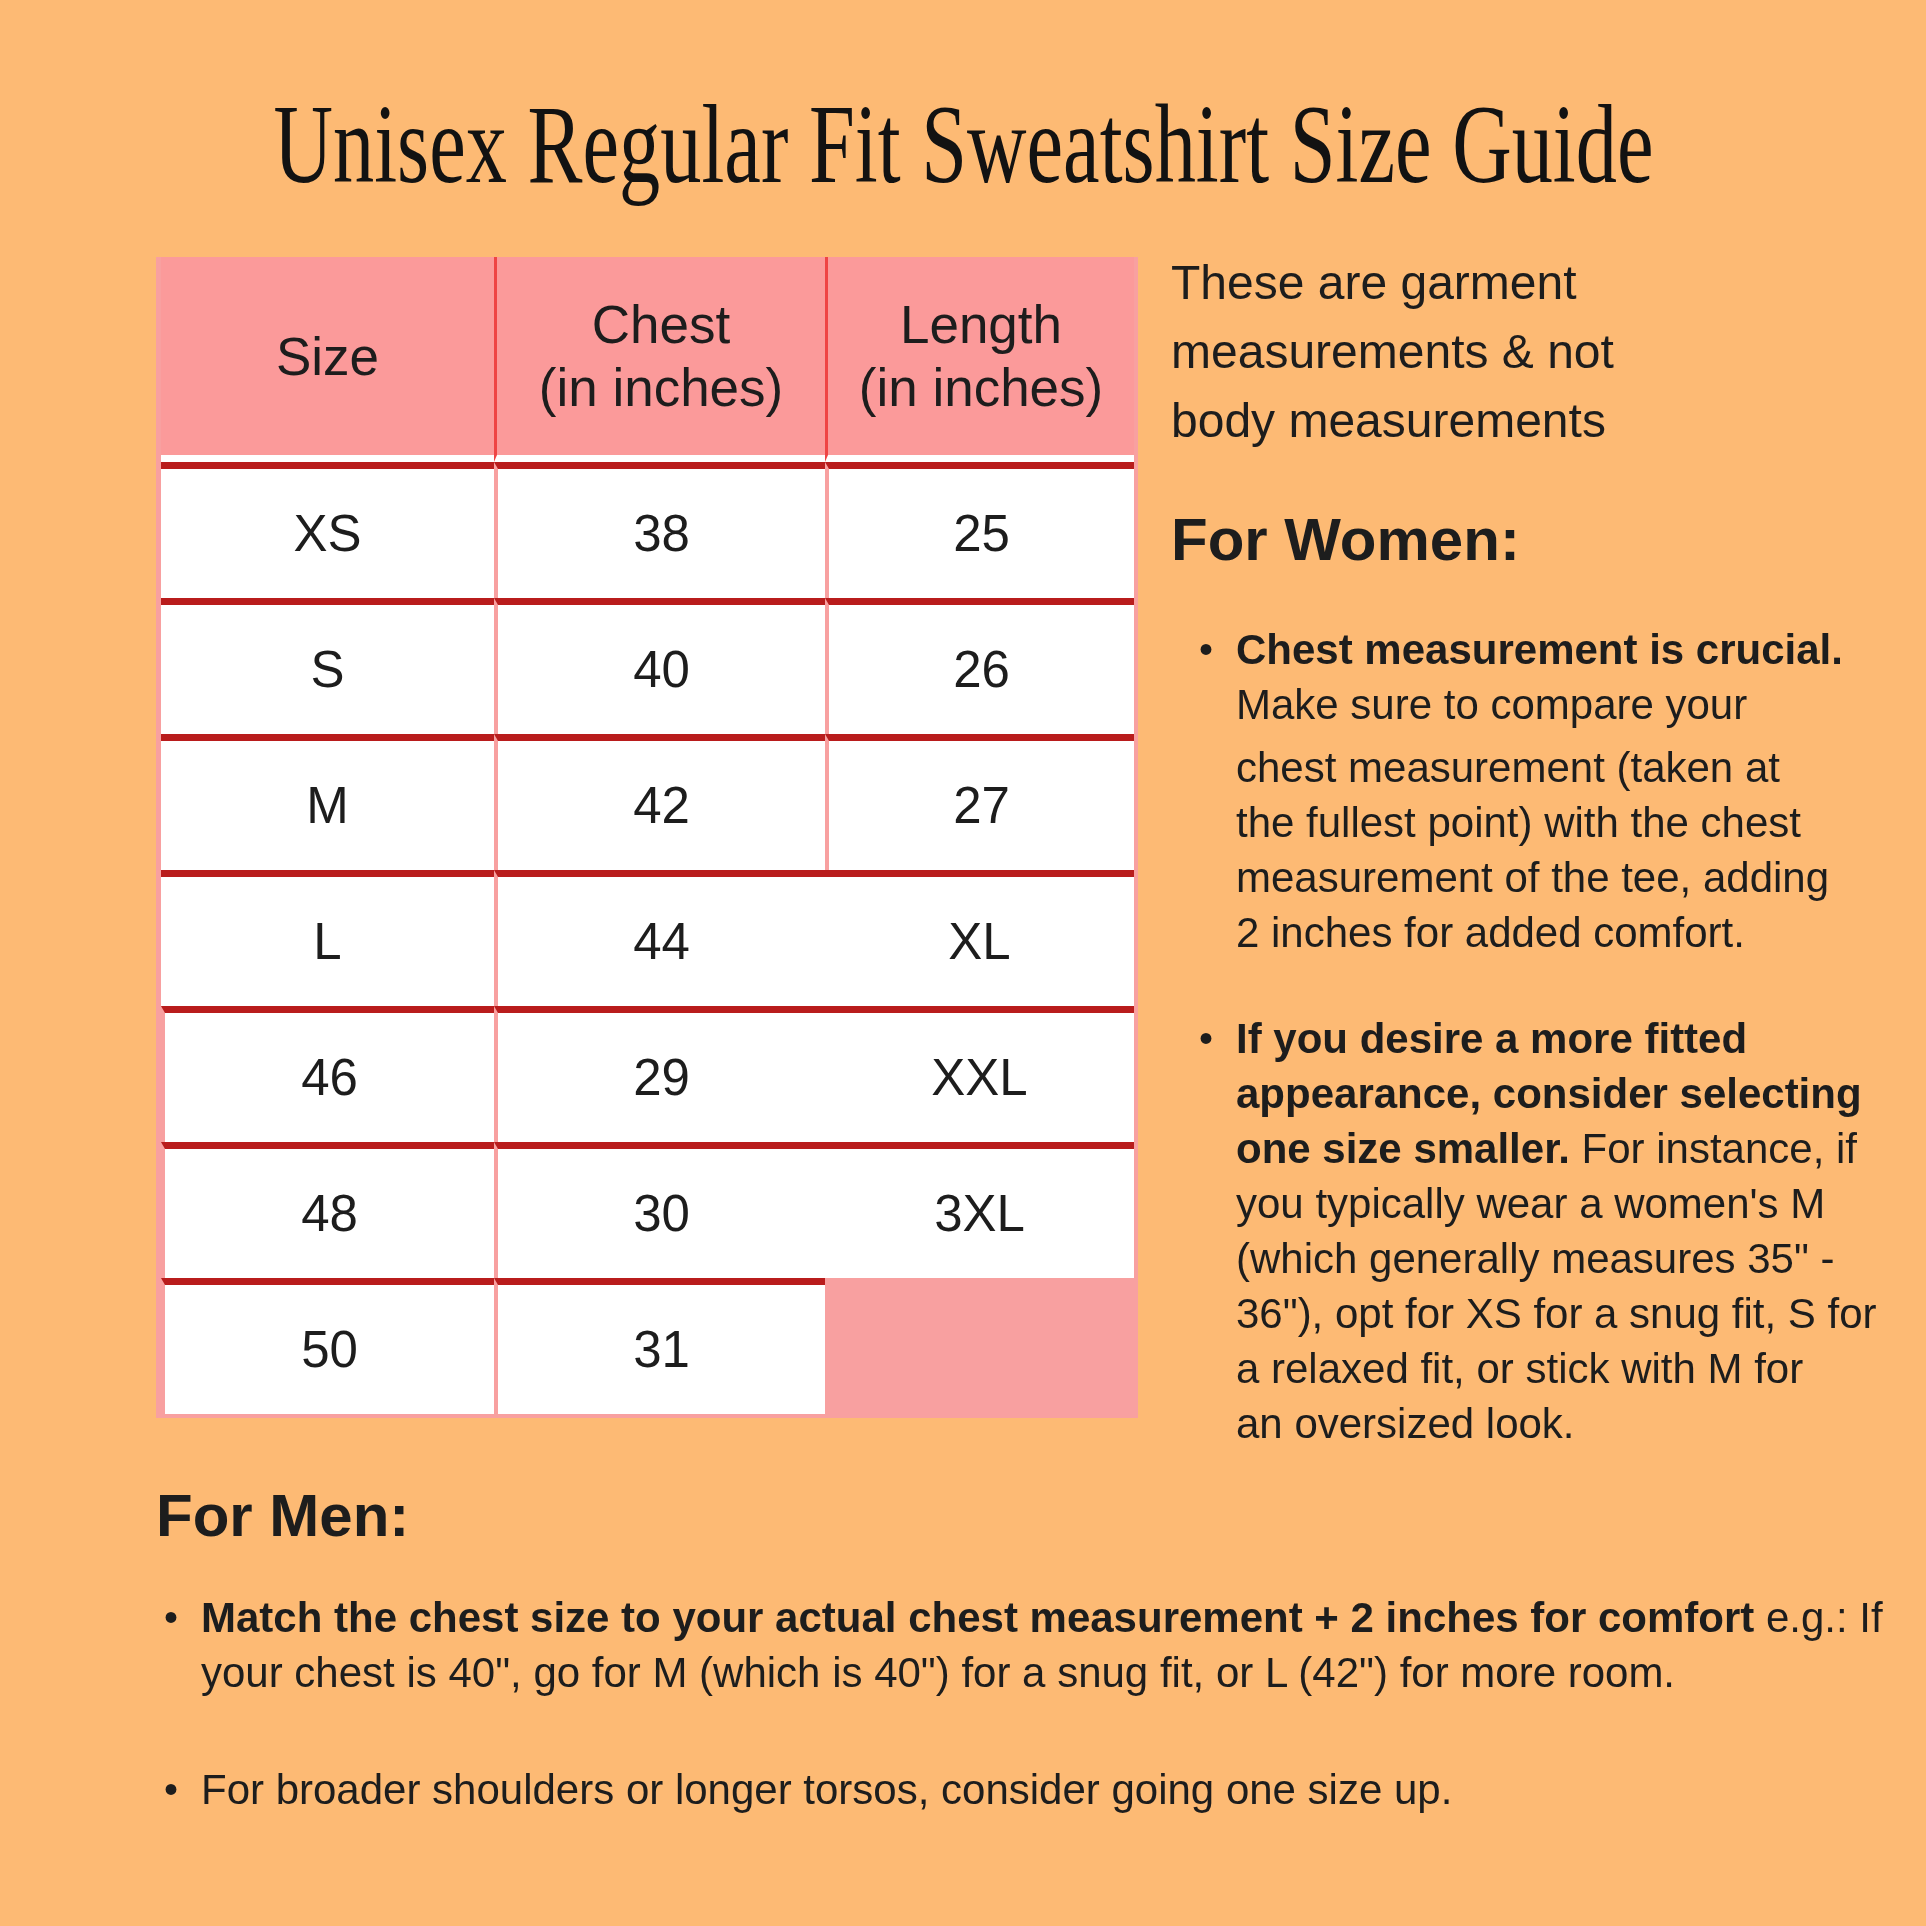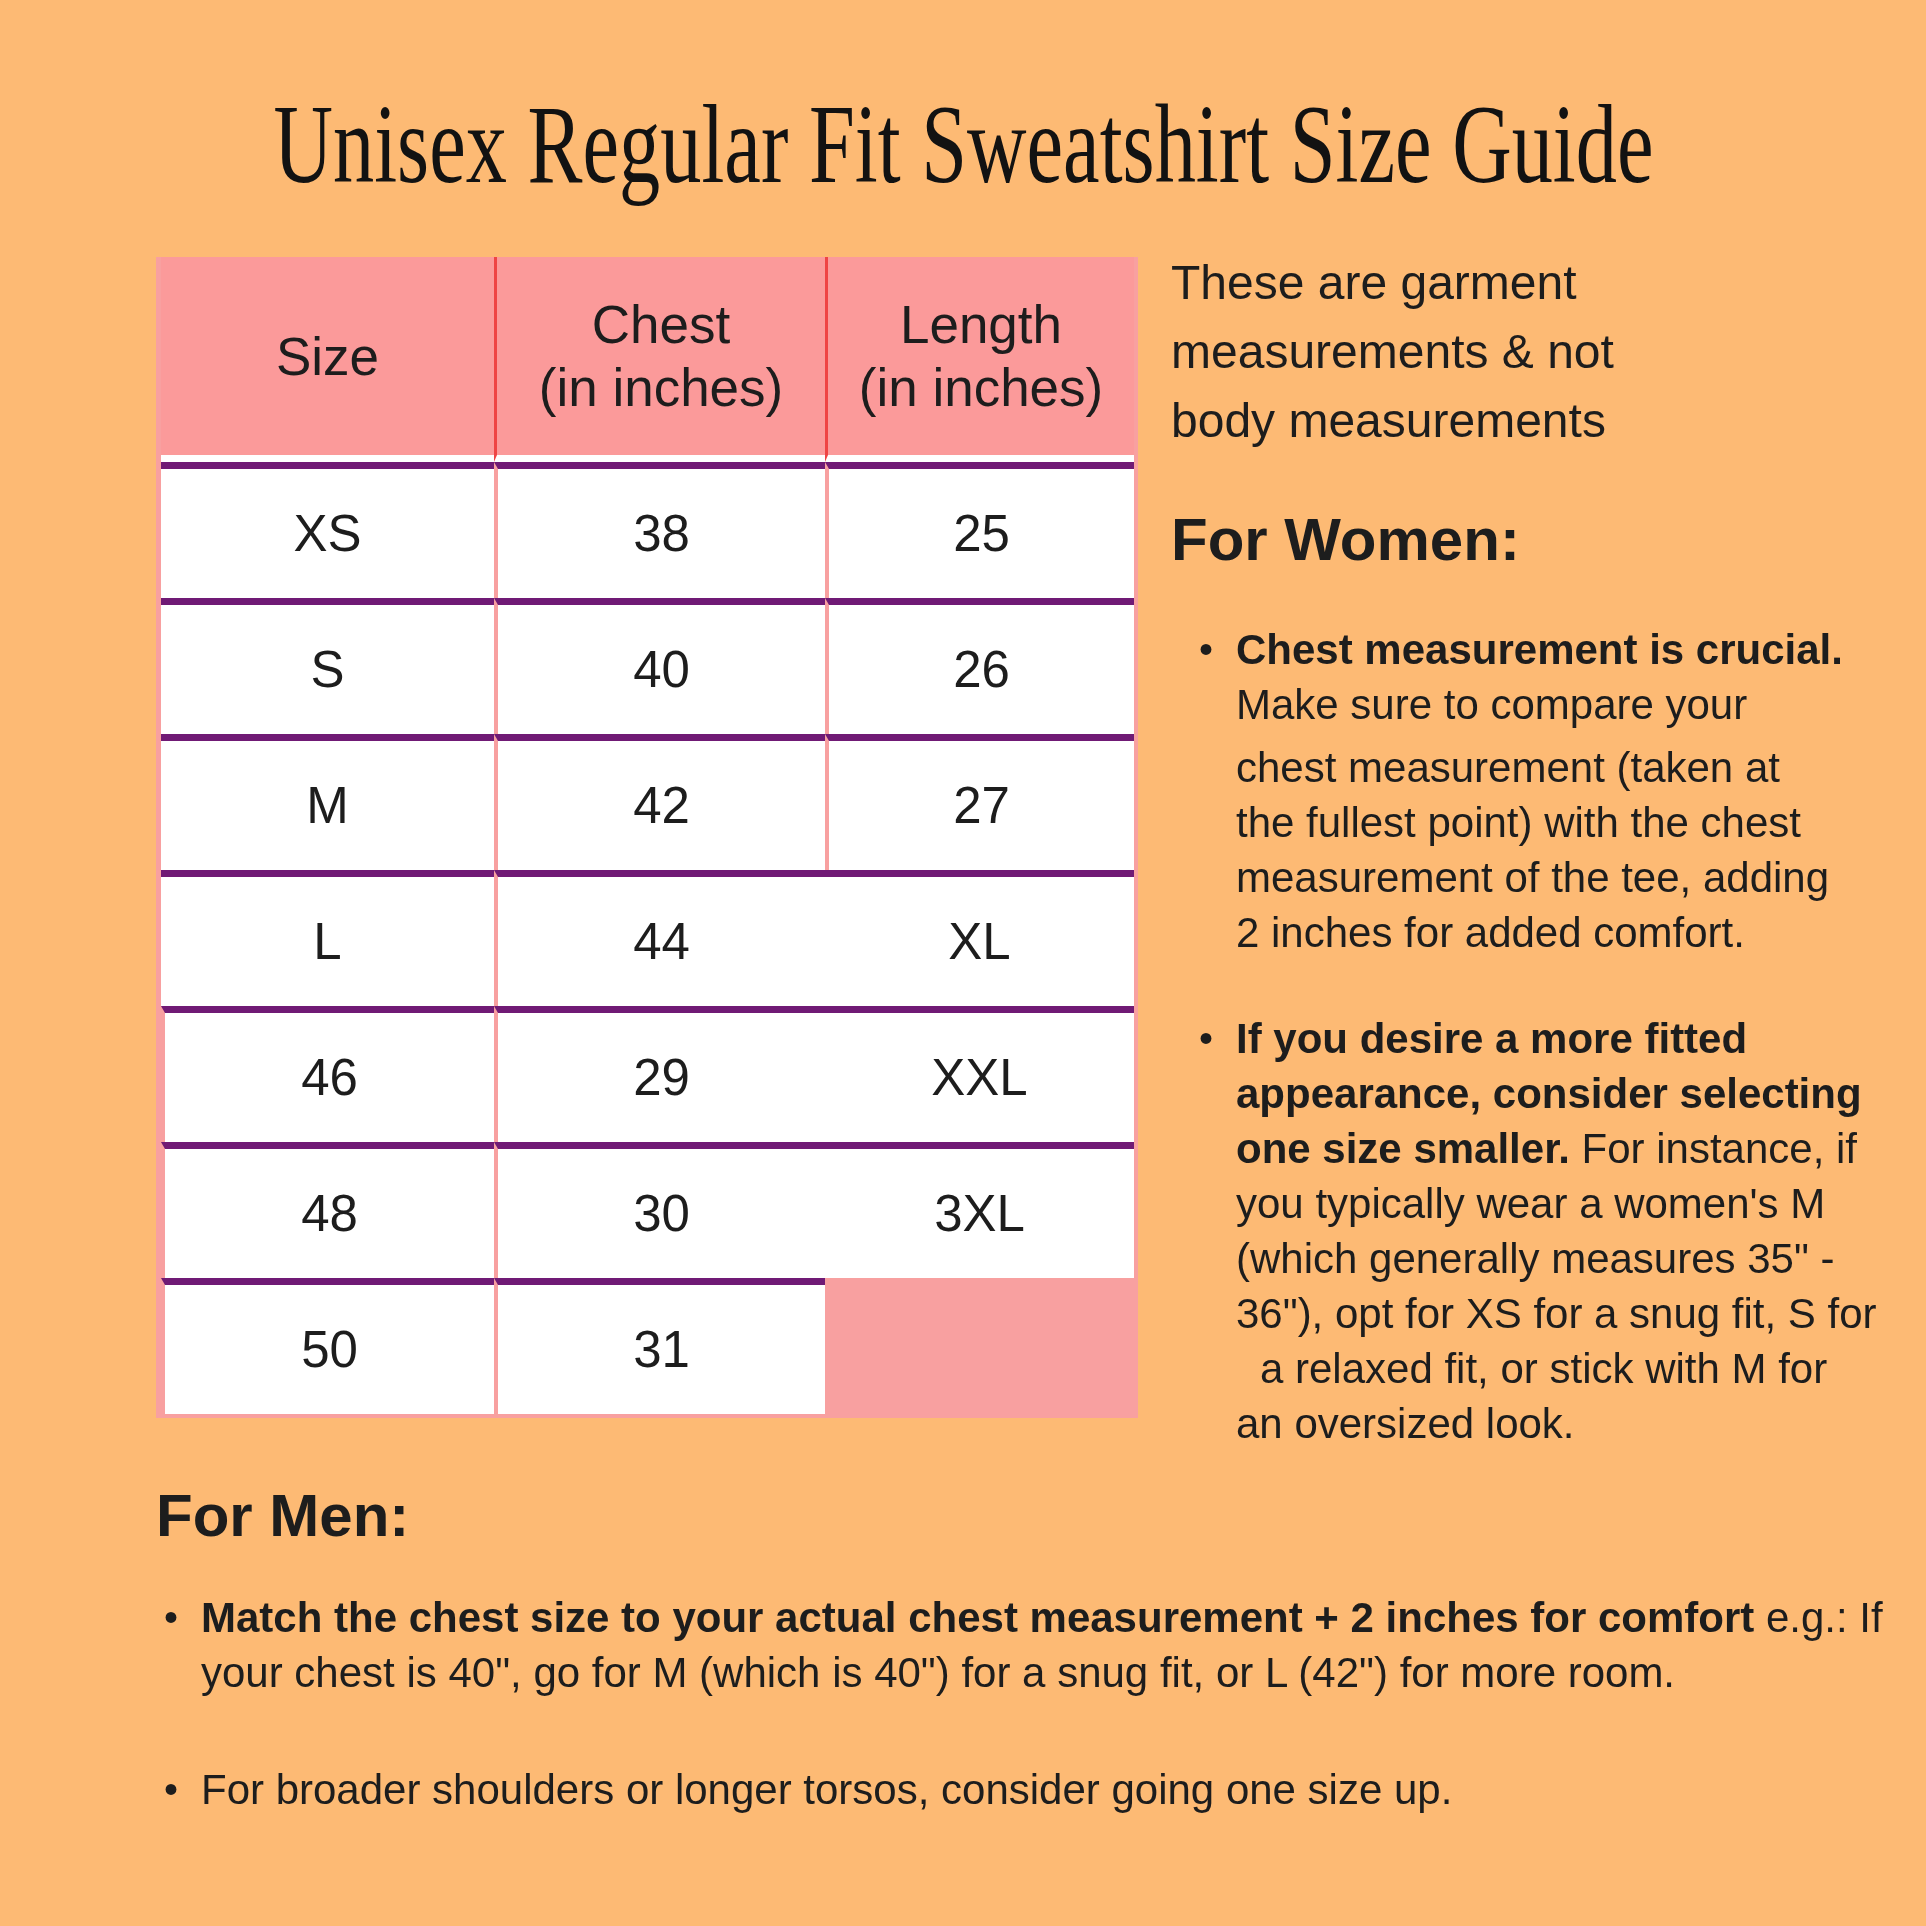--- a/index.html
+++ b/index.html
@@ -11,21 +11,21 @@
          color:#121212;transform:scale(0.80,1.10);transform-origin:50% 0;white-space:nowrap;}
   
   .size-table{position:absolute;left:156px;top:257px;width:982px;height:1161px;
               background:#F8A0A0;box-sizing:border-box;padding:0 5px 7px 5px;
               display:grid;grid-template-columns:333px 331px 309px;
               grid-template-rows:205px repeat(7,136px);}
   .th{background:#FB9A9A;display:flex;flex-direction:column;justify-content:center;align-items:center;
       font-size:53px;line-height:63px;box-sizing:border-box;border-bottom:7px solid #ffffff;}
   .th.c2,.th.c3{border-left:3px solid #ef4444;}
   .td{background:#ffffff;display:flex;justify-content:center;align-items:center;
-      font-size:51px;box-sizing:border-box;border-top:7px solid #701a75;}
+      font-size:51px;box-sizing:border-box;border-top:7px solid #b91c1c;}
   .td.c2,.td.c3{border-left:4px solid #F8A0A0;}
   
   .intro{position:absolute;left:1171px;top:248px;font-size:48px;line-height:69px;}
   .heading{position:absolute;font-size:60px;font-weight:700;line-height:1.15;}
   .for-women{left:1171px;top:505px;}
   .for-men{left:156px;top:1481px;}
   .bullets{position:absolute;}
   .w-bullets{left:1199px;top:622px;}
   .m-bullets{left:164px;top:1590px;}
   .bullet{display:flex;font-size:42px;line-height:55px;}
@@ -106,21 +106,21 @@
     </div>
     <div class="bullet">
       <span class="dot">•</span>
       <span class="text">
         <span class="ln" style="display: block;"><span class="b">If you desire a more fitted</span><span></span></span>
         <span class="ln" style="display: block;"><span class="b">appearance, consider selecting</span><span></span></span>
         <span class="ln" style="display: block;"><span class="b">one size smaller.</span><span> For instance, if</span></span>
         <span class="ln" style="display: block;"><span class="b"></span><span>you typically wear a women's M</span></span>
         <span class="ln" style="display: block;"><span class="b"></span><span>(which generally measures 35" -</span></span>
         <span class="ln" style="display: block;"><span class="b"></span><span>36"), opt for XS for a snug fit, S for</span></span>
-        <span class="ln" style="display: block; margin-left: 24px;"><span class="b"></span><span>a relaxed fit, or stick with M for</span></span>
+        <span class="ln" style="display: block;"><span class="b"></span><span>a relaxed fit, or stick with M for</span></span>
         <span class="ln" style="display: block;"><span class="b"></span><span>an oversized look.</span></span>
       </span>
     </div>
   </div>
 
   <div class="heading for-men">For Men:</div>
 
   <div class="bullets m-bullets">
     <div class="bullet">
       <span class="dot">•</span>

